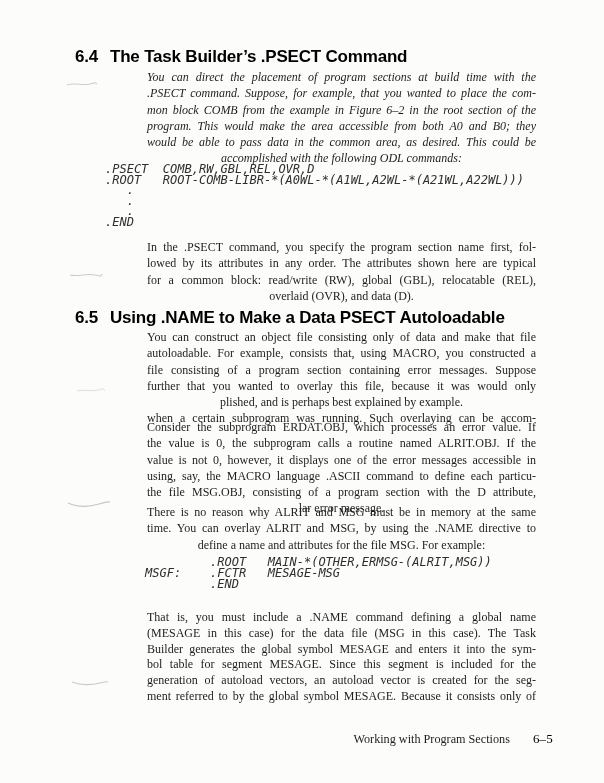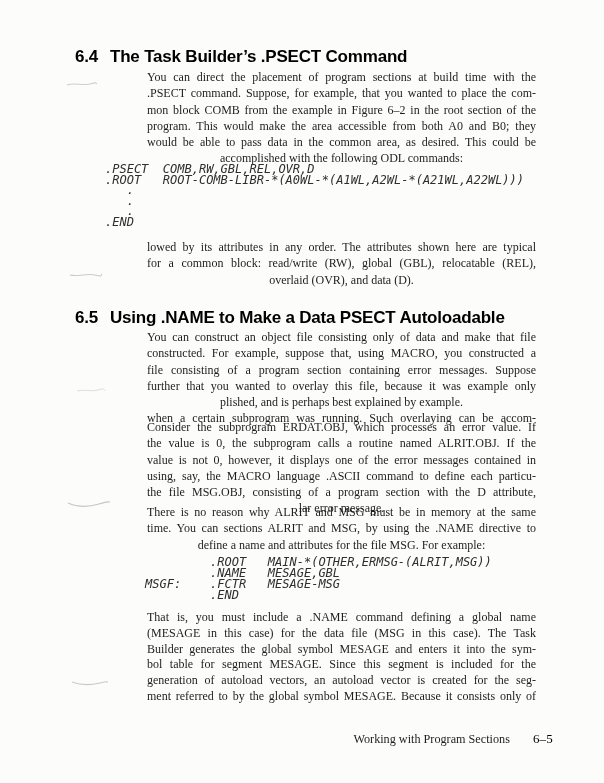--- a/index.html
+++ b/index.html
@@ -67,67 +67,68 @@
 </head>
 <body>
 
 <div class="page">
 
   <div class="heading" style="top:47px;left:75px;">
     <span class="num">6.4</span>
     <span>The Task Builder’s .PSECT Command</span>
   </div>
 
-  <div class="body-block" style="top:69px;">
+  <div class="body-block" style="top:69px;font-style:italic;">
       <div class="line jline">You can direct the placement of program sections at build time with the</div>
       <div class="line jline">.PSECT command. Suppose, for example, that you wanted to place the com-</div>
       <div class="line jline">mon block COMB from the example in Figure 6–2 in the root section of the</div>
       <div class="line jline">program. This would make the area accessible from both A0 and B0; they</div>
       <div class="line jline">would be able to pass data in the common area, as desired. This could be</div>
       <div class="line">accomplished with the following ODL commands:</div>
     </div>
 
   <div class="code-block" style="top:164px;left:105px;"><div class="code-line">.PSECT  COMB,RW,GBL,REL,OVR,D</div><div class="code-line">.ROOT   ROOT-COMB-LIBR-*(A0WL-*(A1WL,A2WL-*(A21WL,A22WL)))</div><div class="code-line">   .</div><div class="code-line">   .</div><div class="code-line">   .</div><div class="code-line">.END</div></div>
 
   <div class="body-block" style="top:239px;">
+      <div class="line jline">In the .PSECT command, you specify the program section name first, fol-</div>
       <div class="line jline">lowed by its attributes in any order. The attributes shown here are typical</div>
       <div class="line jline">for a common block: read/write (RW), global (GBL), relocatable (REL),</div>
       <div class="line">overlaid (OVR), and data (D).</div>
     </div>
 
   <div class="heading" style="top:308px;left:75px;">
     <span class="num">6.5</span>
     <span>Using .NAME to Make a Data PSECT Autoloadable</span>
   </div>
 
   <div class="body-block" style="top:329px;">
       <div class="line jline">You can construct an object file consisting only of data and make that file</div>
-      <div class="line jline">constructed. For example, suppose that, using MACRO, you constructed a</div>
+      <div class="line jline">autoloadable. For example, consists that, using MACRO, you constructed a</div>
       <div class="line jline">file consisting of a program section containing error messages. Suppose</div>
-      <div class="line jline">further that you wanted to overlay this file, because it was example only</div>
+      <div class="line jline">further that you wanted to overlay this file, because it was would only</div>
       <div class="line">plished, and is perhaps best explained by example.</div>
       <div class="line jline">when a certain subprogram was running. Such overlaying can be accom-</div>
     </div>
 
   <div class="body-block" style="top:419px;">
       <div class="line jline">Consider the subprogram ERDAT.OBJ, which processes an error value. If</div>
       <div class="line jline">the value is 0, the subprogram calls a routine named ALRIT.OBJ. If the</div>
-      <div class="line jline">value is not 0, however, it displays one of the error messages contained in</div>
+      <div class="line jline">value is not 0, however, it displays one of the error messages accessible in</div>
       <div class="line jline">using, say, the MACRO language .ASCII command to define each particu-</div>
       <div class="line jline">the file MSG.OBJ, consisting of a program section with the D attribute,</div>
       <div class="line">lar error message.</div>
     </div>
 
   <div class="body-block" style="top:504px;">
       <div class="line jline">There is no reason why ALRIT and MSG must be in memory at the same</div>
-      <div class="line jline">time. You can sections ALRIT and MSG, by using the .NAME directive to</div>
+      <div class="line jline">time. You can overlay ALRIT and MSG, by using the .NAME directive to</div>
       <div class="line">define a name and attributes for the file MSG. For example:</div>
     </div>
 
-  <div class="code-block code2" style="top:557px;left:145px;"><div class="code-line">         .ROOT   MAIN-*(OTHER,ERMSG-(ALRIT,MSG))</div><div class="code-line">         .NAME   MESAGE,GBL</div><div class="code-line">MSGF:    .FCTR   MESAGE-MSG</div><div class="code-line">         .END</div></div>
+  <div class="code-block code2" style="top:557px;left:145px;"><div class="code-line">         .ROOT   MAIN-*(OTHER,ERMSG-(ALRIT,MSG))</div><div class="code-line">MSGF:    .FCTR   MESAGE-MSG</div><div class="code-line">         .END</div></div>
 
   <div class="body-block p6" style="top:610px;">
       <div class="line jline">That is, you must include a .NAME command defining a global name</div>
       <div class="line jline">(MESAGE in this case) for the data file (MSG in this case). The Task</div>
       <div class="line jline">Builder generates the global symbol MESAGE and enters it into the sym-</div>
       <div class="line jline">bol table for segment MESAGE. Since this segment is included for the</div>
       <div class="line jline">generation of autoload vectors, an autoload vector is created for the seg-</div>
       <div class="line jline">ment referred to by the global symbol MESAGE. Because it consists only of</div>
     </div>
 

